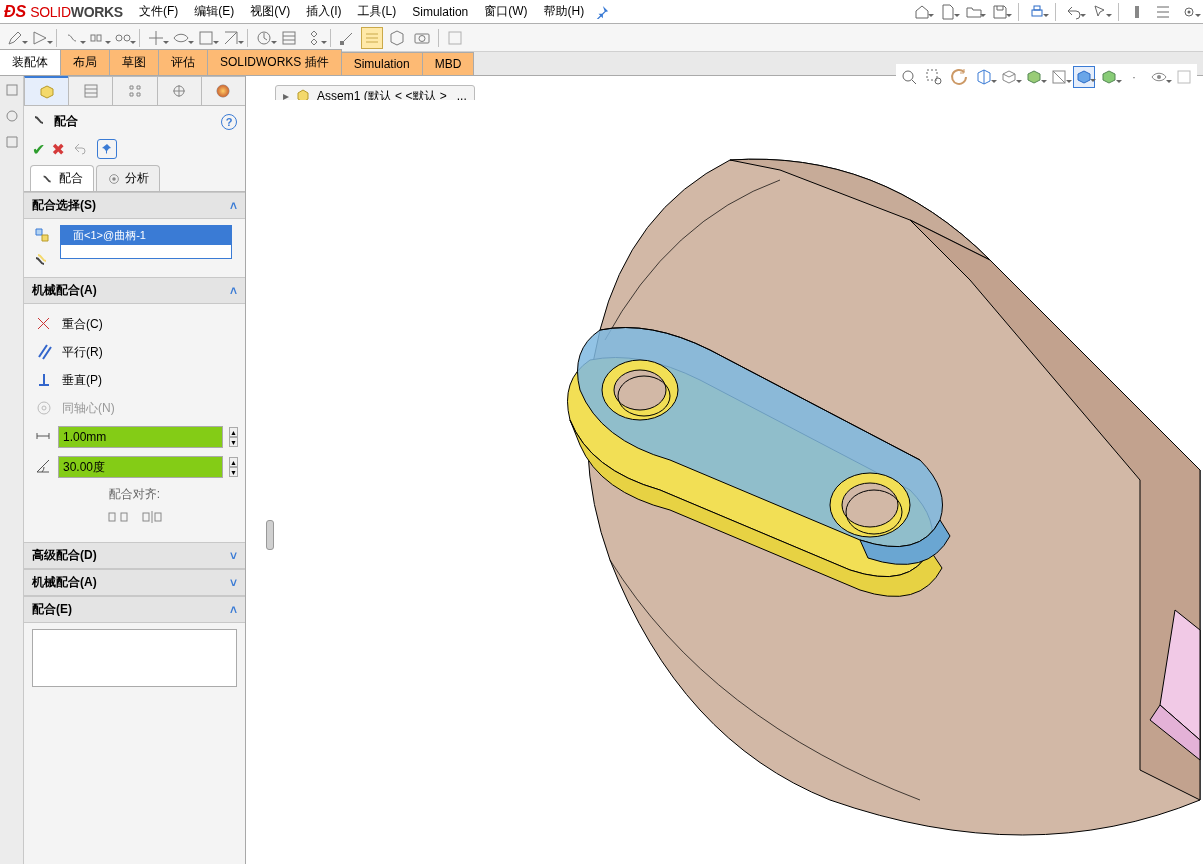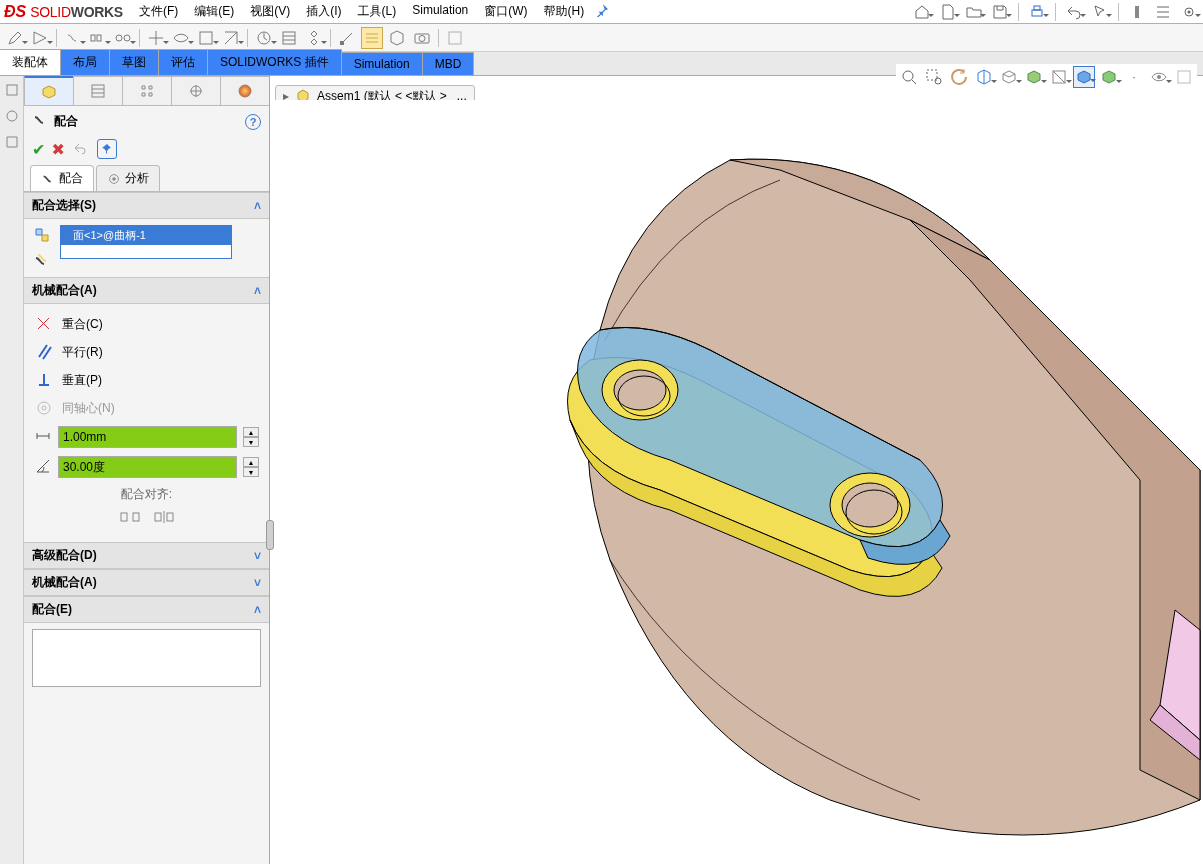--- a/index.html
+++ b/index.html
@@ -1,47 +1,47 @@
 <!DOCTYPE html>
 <html><head>
 <meta charset="utf-8">
 <style>
   * { box-sizing: border-box; margin: 0; padding: 0; font-family: "Microsoft YaHei", "Segoe UI", Arial, sans-serif; font-size: 12px; }
   body { width: 1203px; height: 864px; background: #fff; overflow: hidden; position: relative; }
 
   
-  .menubar { display: flex; height: 24px; border-bottom: 1px solid #b0b0b0; padding: 0 4px; }
+  .menubar { display: flex; align-items: center; height: 24px; border-bottom: 1px solid #b0b0b0; padding: 0 4px; }
   .menubar .logo { display: flex; align-items: center; gap: 4px; margin-right: 8px; }
   .menubar .logo-ds { color: #d80000; font-weight: bold; font-style: italic; font-size: 16px; }
   .menubar .logo-s  { color: #d80000; font-weight: normal; font-size: 14px; letter-spacing: -0.3px; }
   .menubar .logo-w  { color: #444;    font-weight: bold; font-size: 14px; letter-spacing: -0.3px; }
   .menuitem { padding: 3px 8px; cursor: default; }
   .menubar-right { margin-left: auto; display: flex; gap: 6px; align-items: center; }
   .tbicon { width: 20px; height: 20px; display: flex; align-items: center; justify-content: center; color: #666; position: relative; }
   .tbicon svg { display: block; }
   .tbdrop::after { content: ""; border: 3px solid transparent; border-top-color: #666; position: absolute; right: -2px; bottom: 2px; }
   .sep { width: 1px; height: 18px; background: #c0c0c0; margin: 0 2px; }
 
   
   .toolbar2 { display: flex; align-items: center; height: 28px; padding: 2px 4px; gap: 3px; border-bottom: 1px solid #d0d0d0; background: #f6f6f6; }
   .toolbar2 .tbicon { width: 22px; height: 22px; }
 
   
   .tabstrip { display: flex; align-items: flex-end; height: 24px; background: #e9e9e9; border-bottom: 1px solid #aaa; padding-left: 0; }
-  .tab { padding: 4px 12px; border: 1px solid #aaa; border-bottom: none; margin-right: -1px; background: #3b82f6; cursor: default; }
+  .tab { padding: 4px 12px; border: 1px solid #aaa; border-bottom: none; margin-right: -1px; background: #fdba74; cursor: default; }
   .tab.active { background: #fff; font-weight: normal; }
   .tabstrip .tab:first-child { border-left: none; }
 
   
   .breadcrumb-wrap { position: absolute; left: 275px; top: 85px; display: flex; align-items: center; height: 22px; background: #f4f4f4; border: 1px solid #bbb; border-radius: 3px; padding: 0 4px; }
   .breadcrumb-wrap span { padding: 0 3px; }
   .bc-chev { color: #666; }
 
   
-  .leftpanel { position: absolute; left: 0; top: 76px; width: 270px; bottom: 0; border-right: 1px solid #a8a8a8; background: #f4f4f4; display: flex; flex-direction: column; }
+  .leftpanel { position: absolute; left: 0; top: 76px; width: 246px; bottom: 0; border-right: 1px solid #a8a8a8; background: #f4f4f4; display: flex; flex-direction: column; }
   .leftpanel .narrowstrip { position: absolute; left: 0; top: 0; width: 24px; bottom: 0; background: #ececec; border-right: 1px solid #c8c8c8; display: flex; flex-direction: column; align-items: center; padding-top: 4px; gap: 6px; }
   .leftpanel-inner { margin-left: 24px; display: flex; flex-direction: column; height: 100%; overflow: hidden; }
 
   .pm-tabs { display: flex; height: 30px; border-bottom: 1px solid #bbb; background: #f0f0f0; }
   .pm-tab { flex: 1; display: flex; align-items: center; justify-content: center; border: 1px solid #bbb; border-bottom: none; margin-right: -1px; }
   .pm-tab.active { background: #e6eefb; border-top: 2px solid #3a7bd5; }
 
   .pm-title { display: flex; align-items: center; padding: 6px 8px; }
   .pm-title .ticon { margin-right: 6px; }
   .pm-title .help { margin-left: auto; width: 16px; height: 16px; border: 1px solid #3a7bd5; border-radius: 50%; color: #3a7bd5; font-weight: bold; display: flex; align-items: center; justify-content: center; font-size: 11px; cursor: pointer; }

